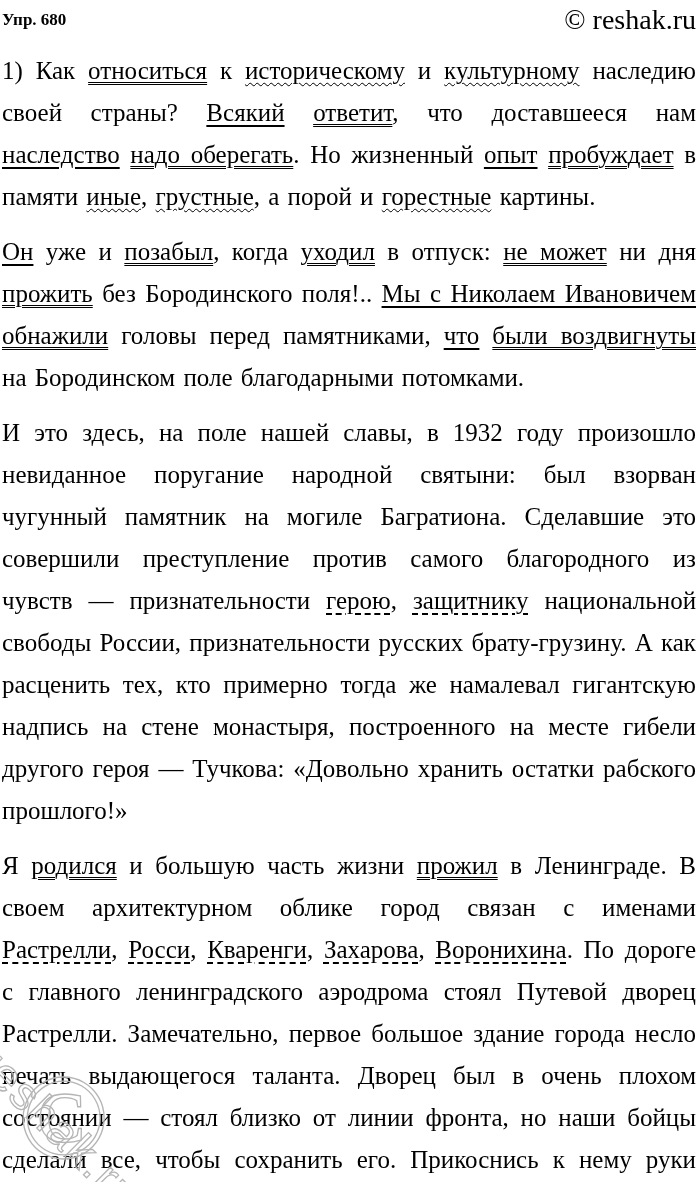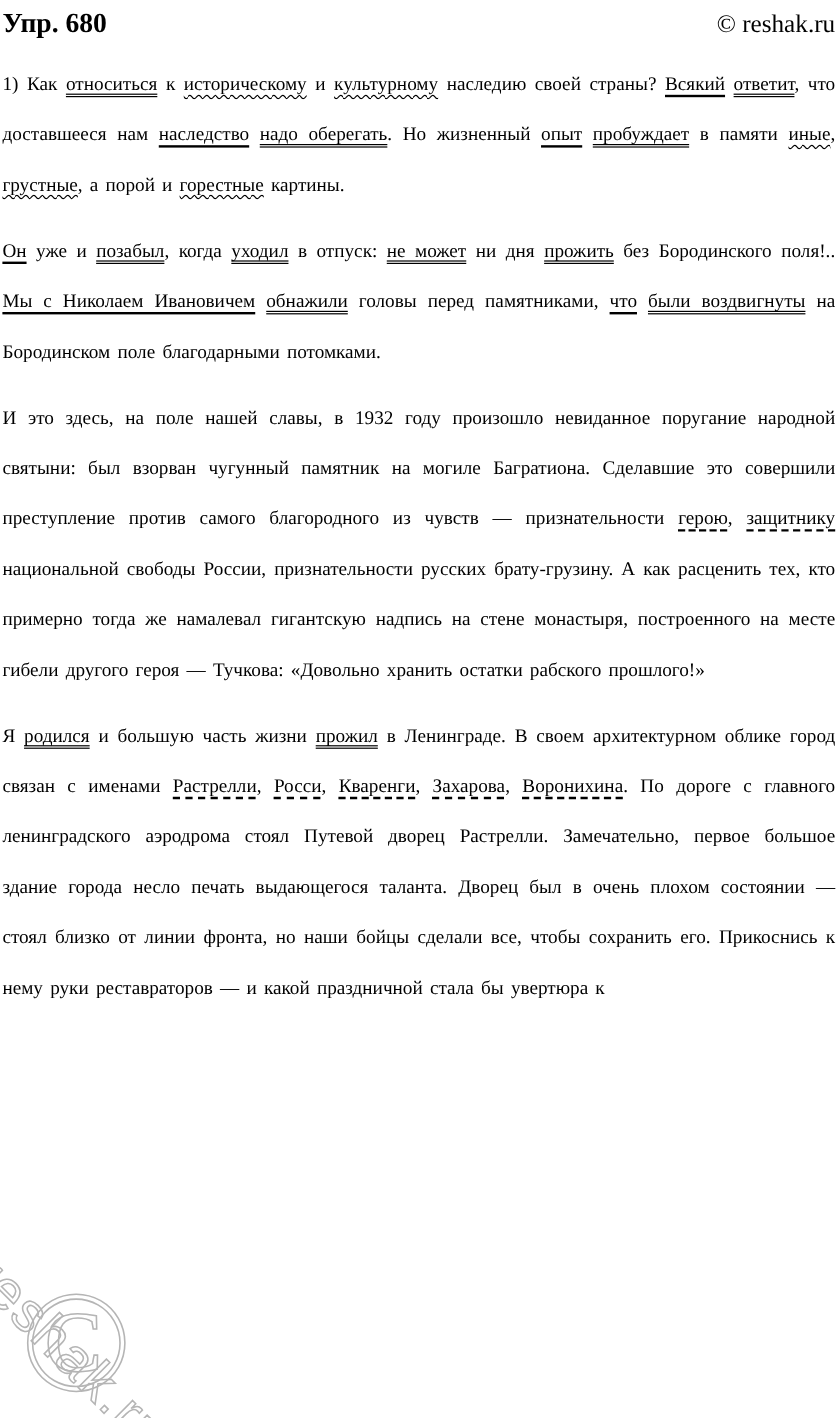--- a/index.html
+++ b/index.html
@@ -7,24 +7,24 @@
     width:700px;height:1182px;
     background:#ffffff;color:#000000;
     font-family:"Liberation Serif", serif;
     overflow:hidden;position:relative;
   }
   .page{position:relative;z-index:1;padding:6px 4px 0 2px;}
   .page-header{
     display:flex;justify-content:space-between;align-items:flex-start;
     height:28px;margin-bottom:16px;
   }
-  .exercise-title{font-weight:bold;font-size:23px;line-height:28px;}
-  .copyright{font-size:21px;line-height:28px;}
+  .exercise-title{font-weight:bold;font-size:17px;line-height:28px;}
+  .copyright{font-size:28px;line-height:28px;}
   .content p.para{
-    font-size:16px;line-height:42px;
+    font-size:25px;line-height:42px;
     text-align:justify;
     margin:0 0 13px 0;
     word-spacing:2px;
   }
   
   .u-s{ text-decoration:underline solid; text-decoration-thickness:1.5px; text-underline-offset:4px; }
   .u-d{ text-decoration:underline double; text-decoration-thickness:1px;  text-underline-offset:3px; }
   .u-w{ text-decoration:underline wavy;   text-decoration-thickness:1px;  text-underline-offset:3px; }
   .u-da{text-decoration:underline dashed; text-decoration-thickness:1.5px;text-underline-offset:4px; }
   

